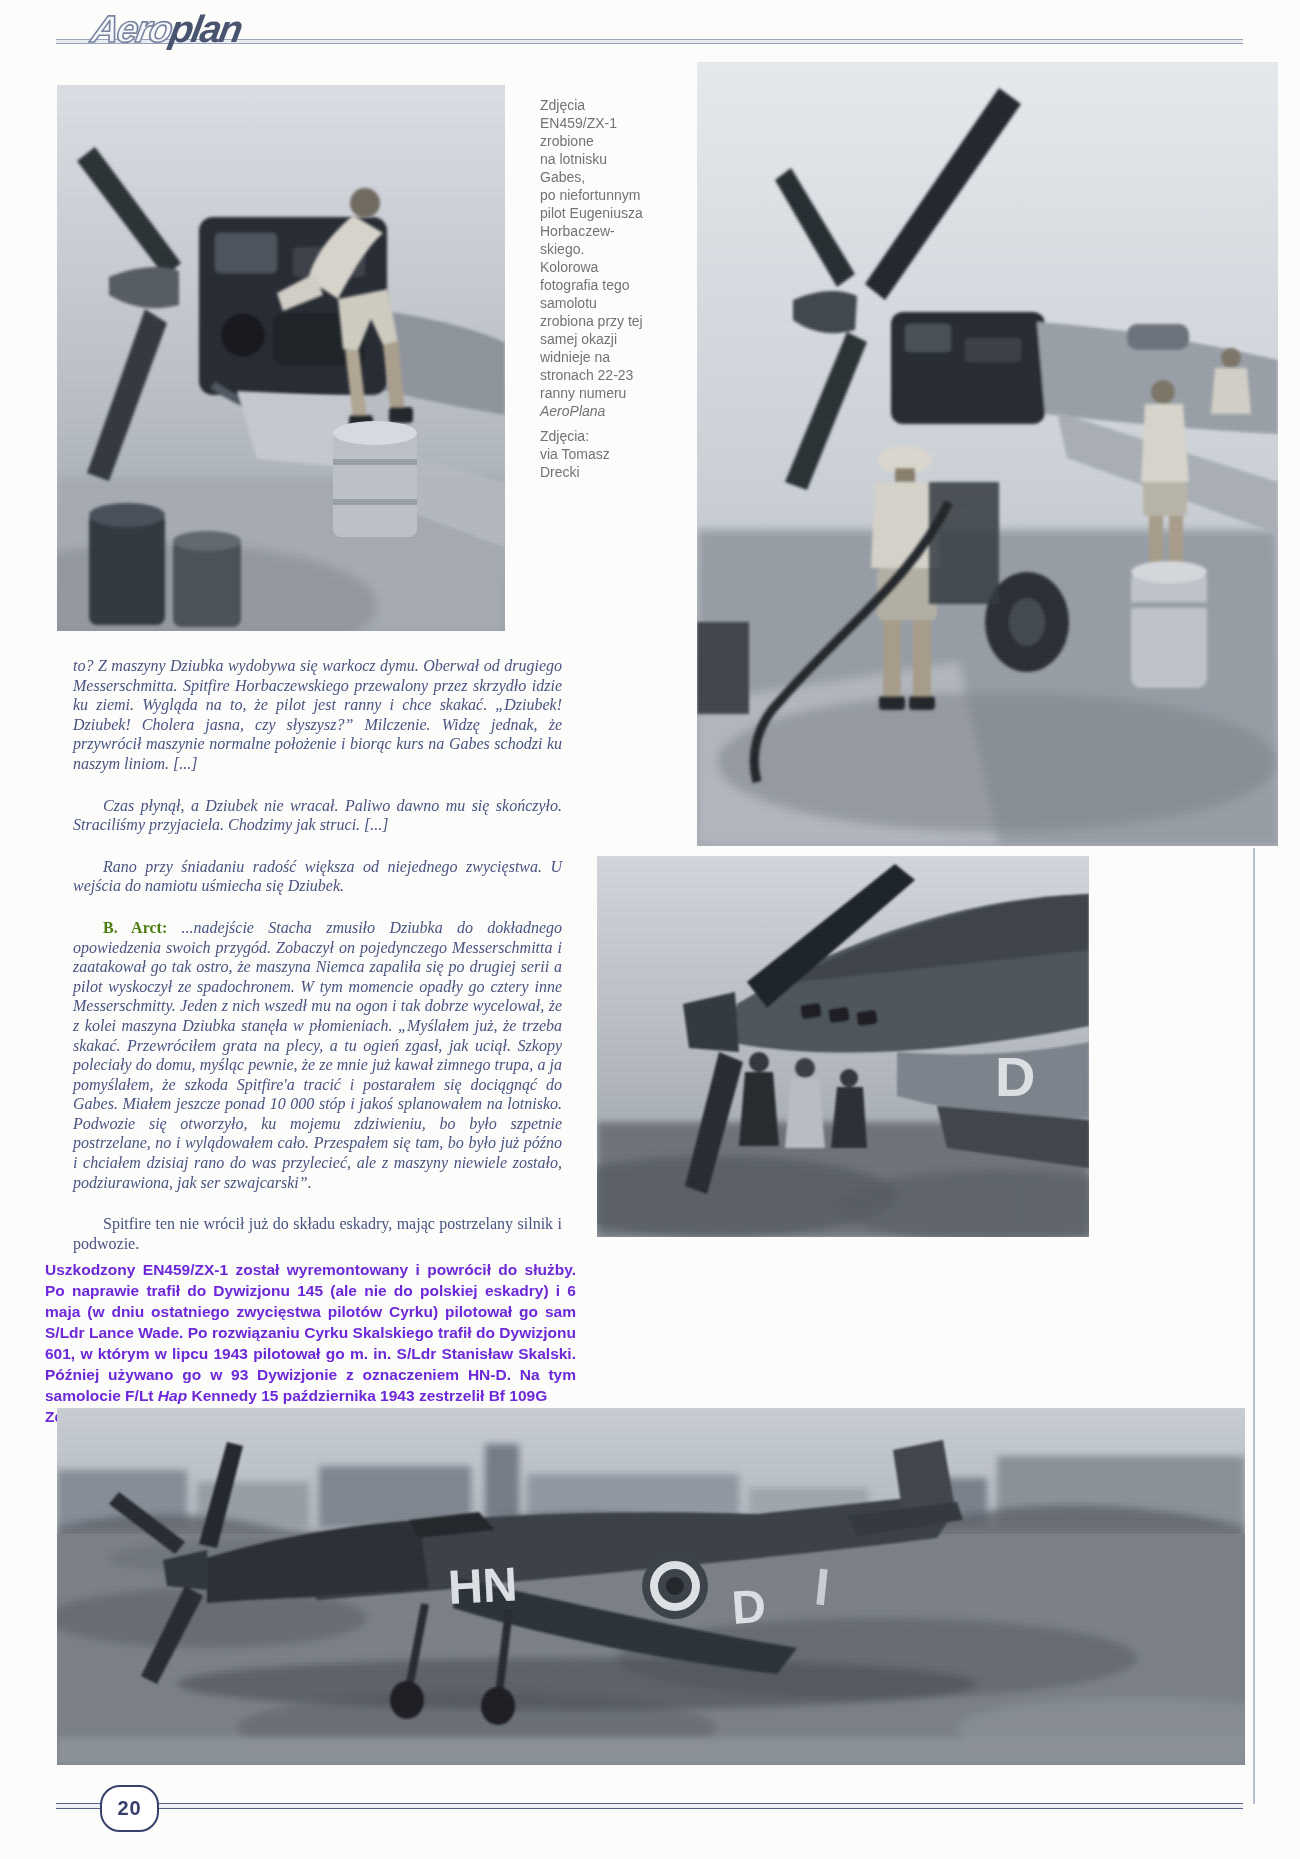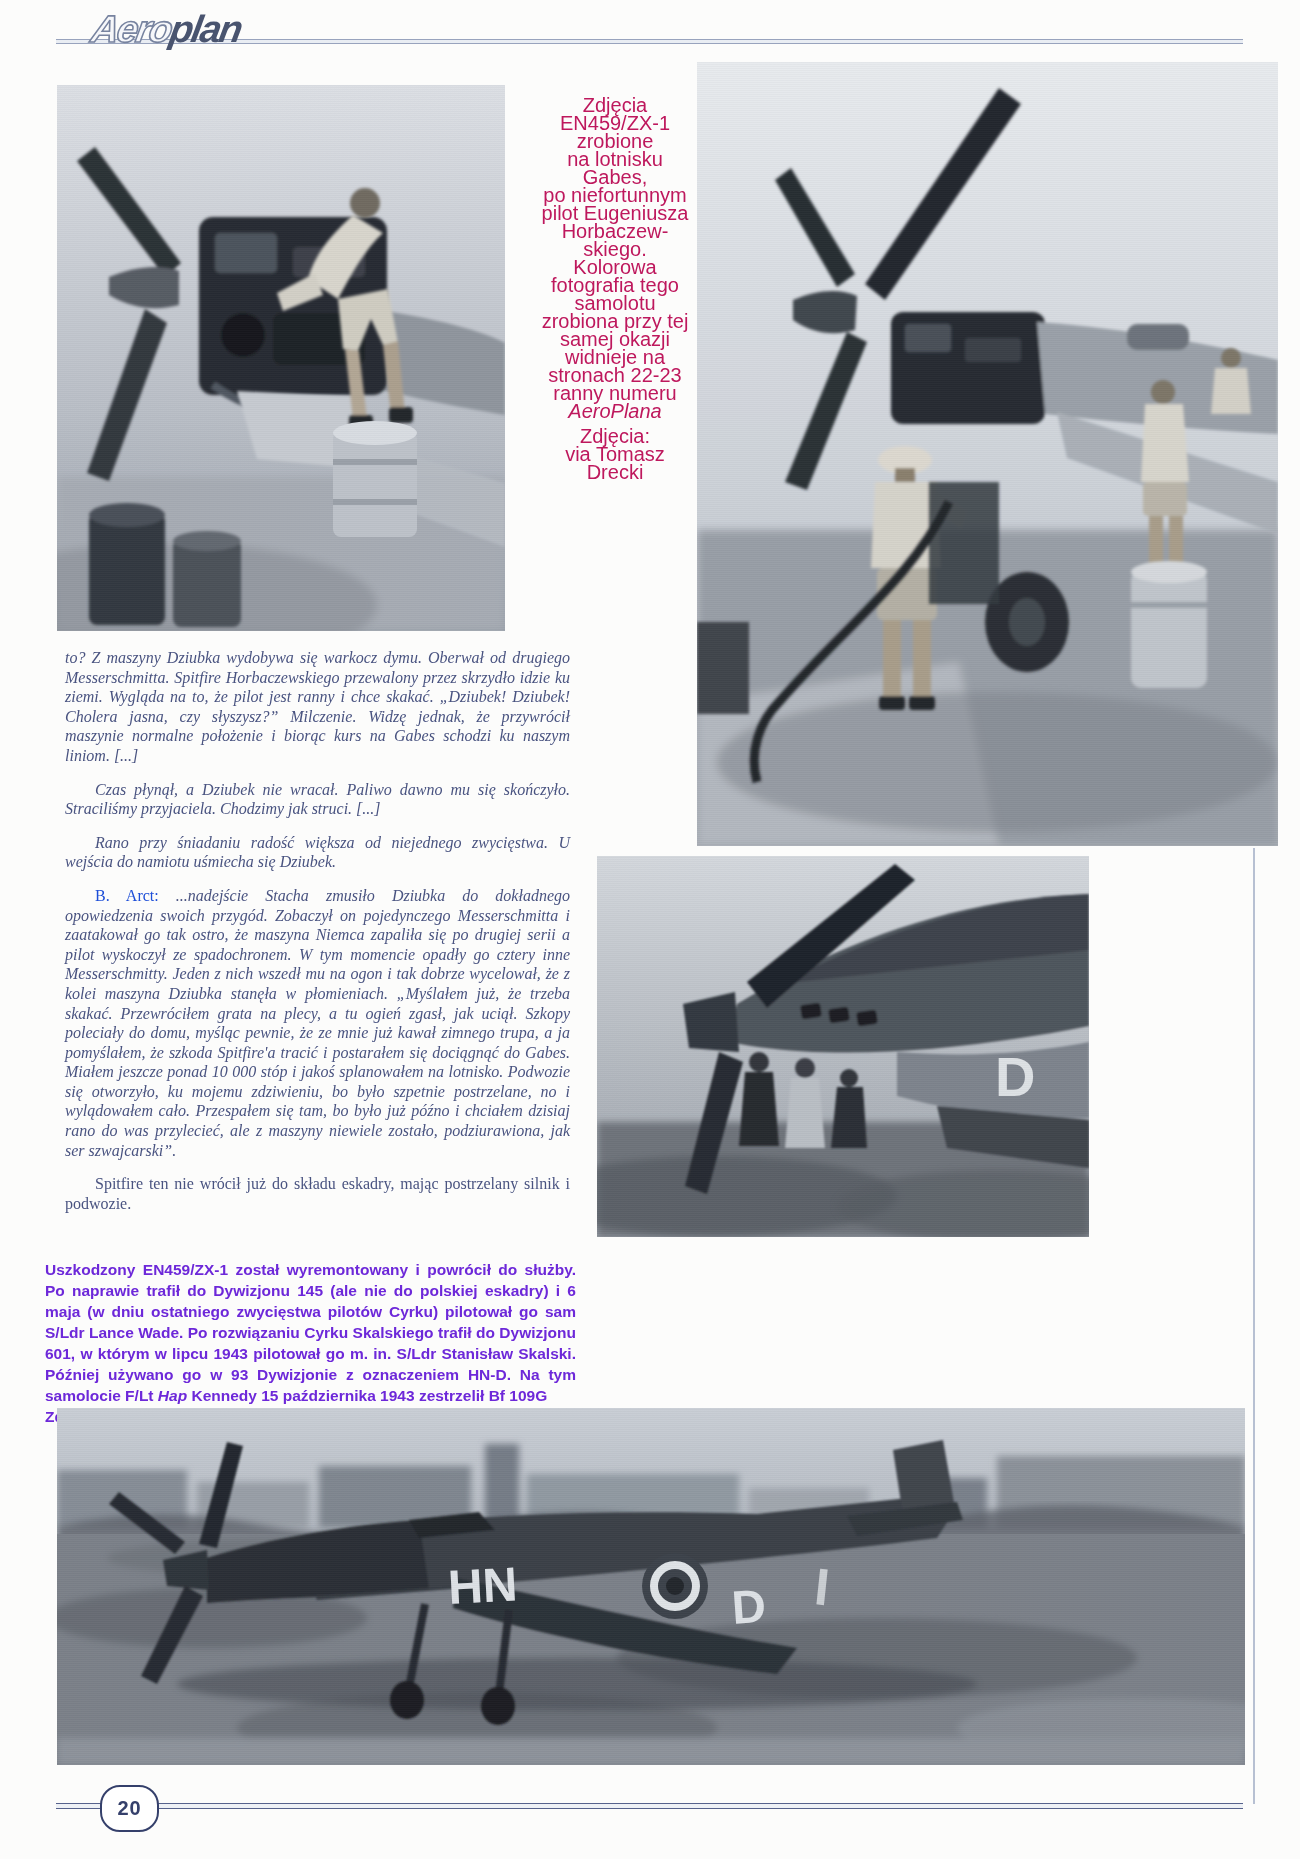--- a/index.html
+++ b/index.html
@@ -25,33 +25,33 @@
   .photo{position:absolute;overflow:hidden;background:#cfd3d9;}
   .photo svg{display:block;width:100%;height:100%;}
   .photo::after{content:"";position:absolute;inset:0;pointer-events:none;
      background-image:repeating-linear-gradient(0deg,rgba(255,255,255,.025) 0 1px,rgba(20,24,40,.025) 1px 2px);}
   .photo1{left:57px;top:85px;width:448px;height:546px;}
   .photo2{left:697px;top:62px;width:581px;height:784px;}
   .photo3{left:597px;top:856px;width:492px;height:381px;}
   .photo4{left:57px;top:1408px;width:1188px;height:357px;}
 
   
-  .caption{position:absolute;left:540px;top:96px;width:150px;text-align:center;
-           color:#be185d;font-size:20px;line-height:18px;}
+  .caption{position:absolute;left:540px;top:96px;width:150px;
+           color:#737373;font-size:14px;line-height:18px;}
   .caption .cap-line{white-space:nowrap;}
   .cap-italic{font-style:italic;}
   .cap-gap{height:7px;}
 
   
   .article{position:absolute;left:57px;top:634px;width:521px;color:#495380;
            font-family:"Liberation Serif",serif;font-size:16px;line-height:19.6px;text-align:justify;}
-  .article p{margin:8px;padding-top:6px;}
+  .article p{margin:16px;padding-top:6px;}
   .article p.it{font-style:italic;}
   .article p.indent{text-indent:30px;}
-  .article .lead{font-style:normal;font-weight:normal;color:#1d4ed8;}
+  .article .lead{font-style:normal;font-weight:bold;color:#4d7c0f;}
 
   
   .note{position:absolute;left:45px;top:1243px;width:531px;color:#6d28d9;font-weight:bold;
         font-size:15.5px;line-height:21px;text-align:justify;}
   .note .hap{font-style:italic;}
   .note .credit{display:block;text-align:left;}
 </style>
 </head>
 <body>
 

